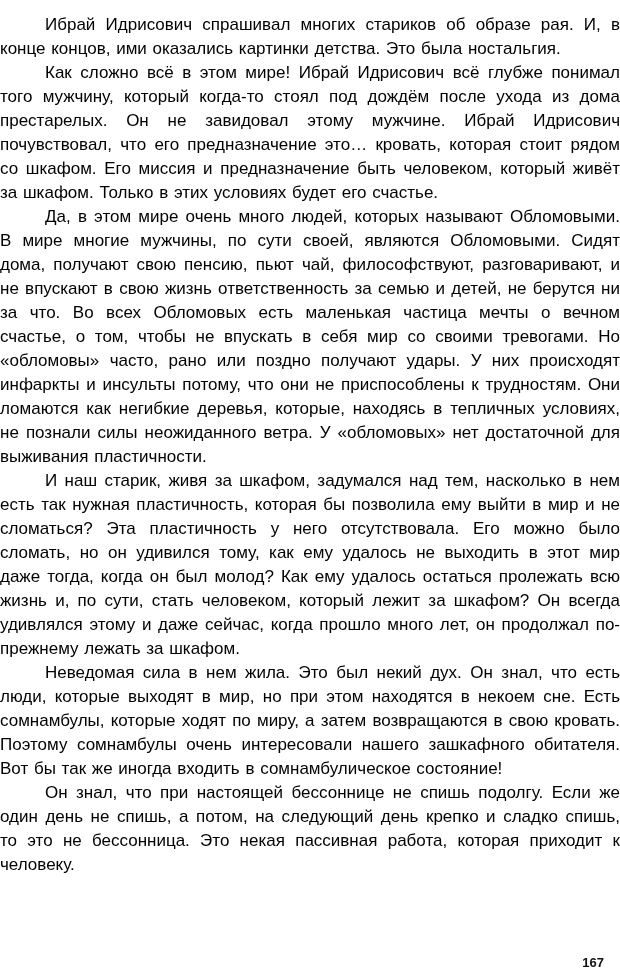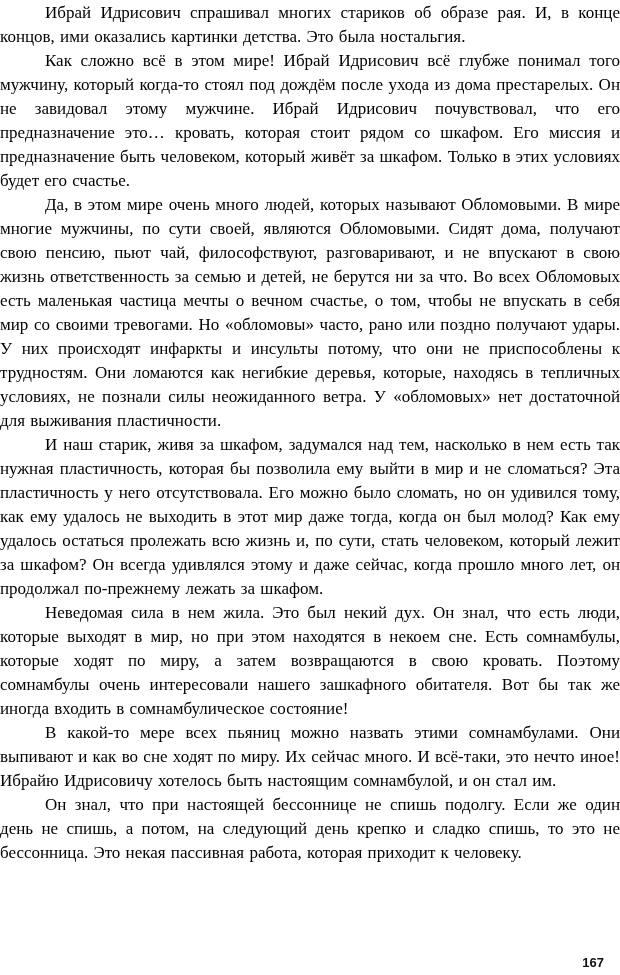--- a/index.html
+++ b/index.html
@@ -10,25 +10,25 @@
   .page {
     position: relative;
     width: 620px;
     height: 975px;
     background: #ffffff;
     color: #000000;
     overflow: hidden;
     box-sizing: border-box;
   }
   .text-body {
-    font-family: Liberation Serif, serif;
+    font-family: Liberation Sans, sans-serif;
     font-size: 17px;
     line-height: 24px;
     text-align: justify;
-    padding-top: 1px;
+    padding-top: 13px;
   }
   .text-body p {
     margin: 0;
     text-indent: 45px;
     word-spacing: 1px;
   }
   .page-number {
     position: absolute;
     right: 16px;
     bottom: 5px;
@@ -41,17 +41,16 @@
 </head>
 <body>
 
 <div class="page">
   <div class="text-body">
     <p>Ибрай Идрисович спрашивал многих стариков об образе рая. И, в конце концов, ими оказались картинки детства. Это была ностальгия.</p>
     <p>Как сложно всё в этом мире! Ибрай Идрисович всё глубже понимал того мужчину, который когда-то стоял под дождём после ухода из дома престарелых. Он не завидовал этому мужчине. Ибрай Идрисович почувствовал, что его предназначение это… кровать, которая стоит рядом со шкафом. Его миссия и предназначение быть человеком, который живёт за шкафом. Только в этих условиях будет его счастье.</p>
     <p>Да, в этом мире очень много людей, которых называют Обломовыми. В мире многие мужчины, по сути своей, являются Обломовыми. Сидят дома, получают свою пенсию, пьют чай, философствуют, разговаривают, и не впускают в свою жизнь ответственность за семью и детей, не берутся ни за что. Во всех Обломовых есть маленькая частица мечты о вечном счастье, о том, чтобы не впускать в себя мир со своими тревогами. Но «обломовы» часто, рано или поздно получают удары. У них происходят инфаркты и инсульты потому, что они не приспособлены к трудностям. Они ломаются как негибкие деревья, которые, находясь в тепличных условиях, не познали силы неожиданного ветра. У «обломовых» нет достаточной для выживания пластичности.</p>
     <p>И наш старик, живя за шкафом, задумался над тем, насколько в нем есть так нужная пластичность, которая бы позволила ему выйти в мир и не сломаться? Эта пластичность у него отсутствовала. Его можно было сломать, но он удивился тому, как ему удалось не выходить в этот мир даже тогда, когда он был молод? Как ему удалось остаться пролежать всю жизнь и, по сути, стать человеком, который лежит за шкафом? Он всегда удивлялся этому и даже сейчас, когда прошло много лет, он продолжал по-прежнему лежать за шкафом.</p>
     <p>Неведомая сила в нем жила. Это был некий дух. Он знал, что есть люди, которые выходят в мир, но при этом находятся в некоем сне. Есть сомнамбулы, которые ходят по миру, а затем возвращаются в свою кровать. Поэтому сомнамбулы очень интересовали нашего зашкафного обитателя. Вот бы так же иногда входить в сомнамбулическое состояние!</p>
-    <p>В какой-то мере всех пьяниц можно назвать этими сомнамбулами. Они выпивают и как во сне ходят по миру. Их сейчас много. И всё-таки, это нечто иное! Ибрайю Идрисовичу хотелось быть настоящим сомнамбулой, и он стал им.</p>
     <p>Он знал, что при настоящей бессоннице не спишь подолгу. Если же один день не спишь, а потом, на следующий день крепко и сладко спишь, то это не бессонница. Это некая пассивная работа, которая приходит к человеку.</p>
   </div>
   <div class="page-number">167</div>
 </div>
 
 </body></html>

